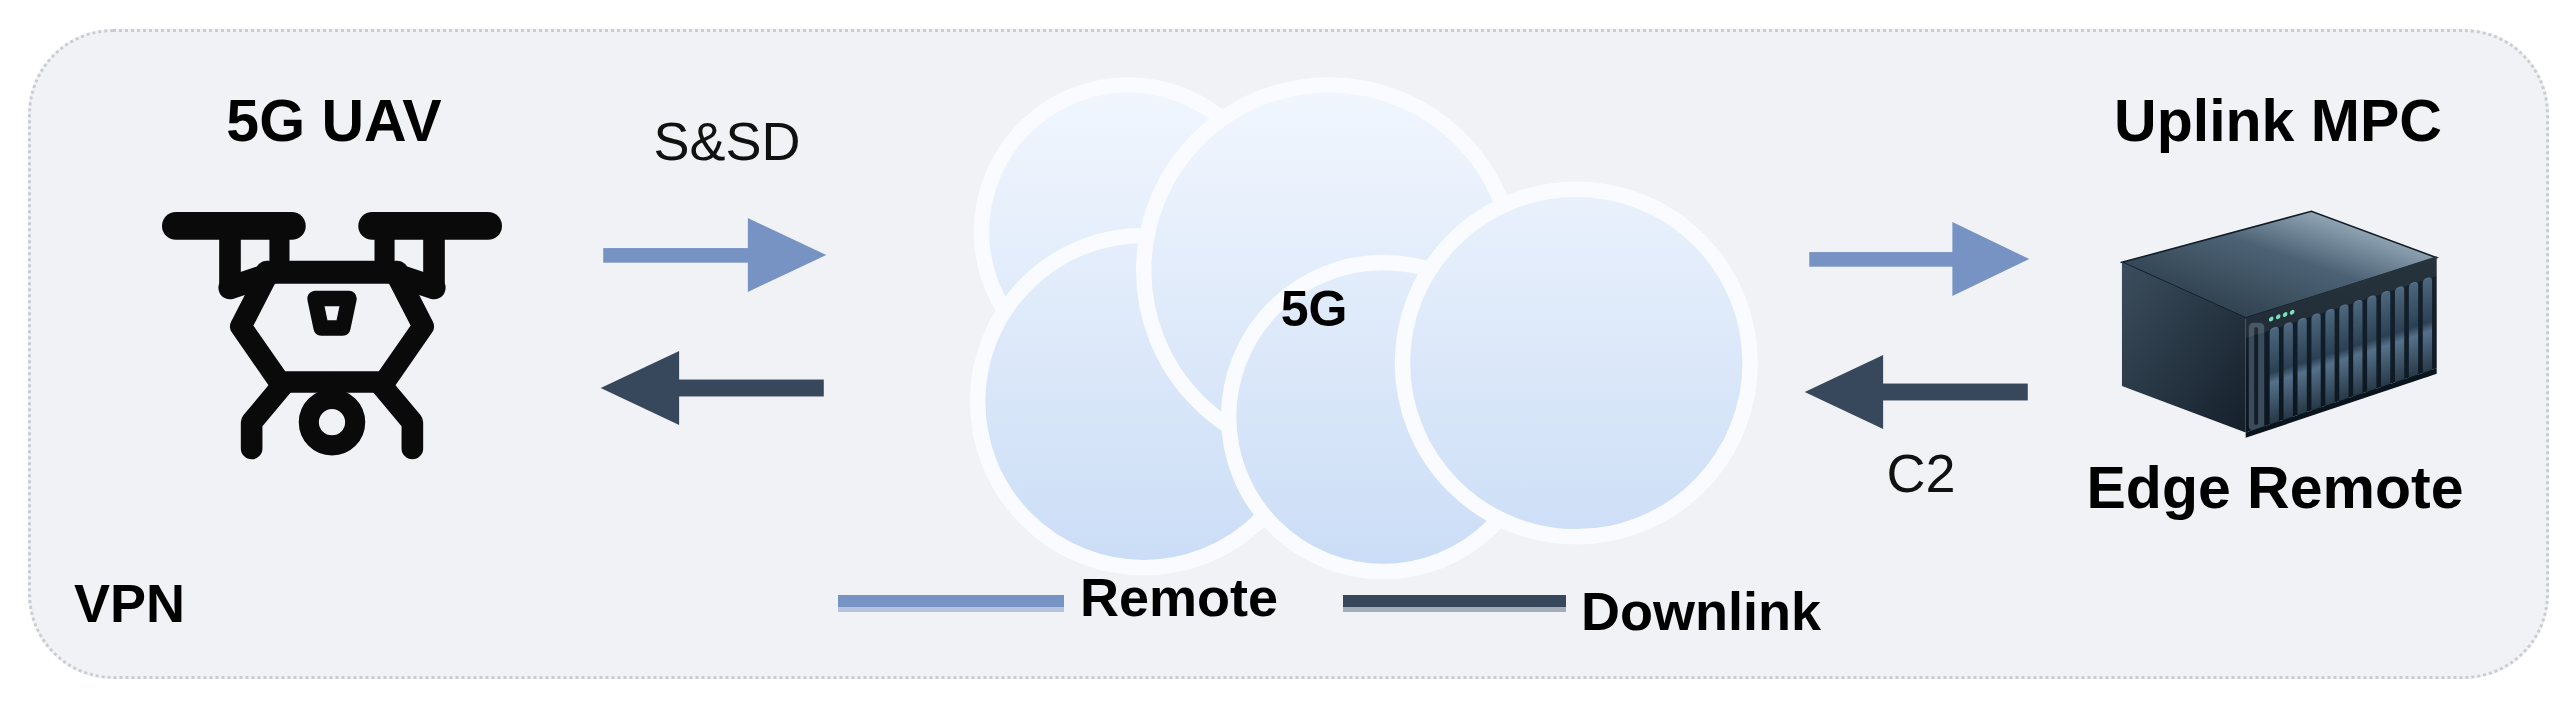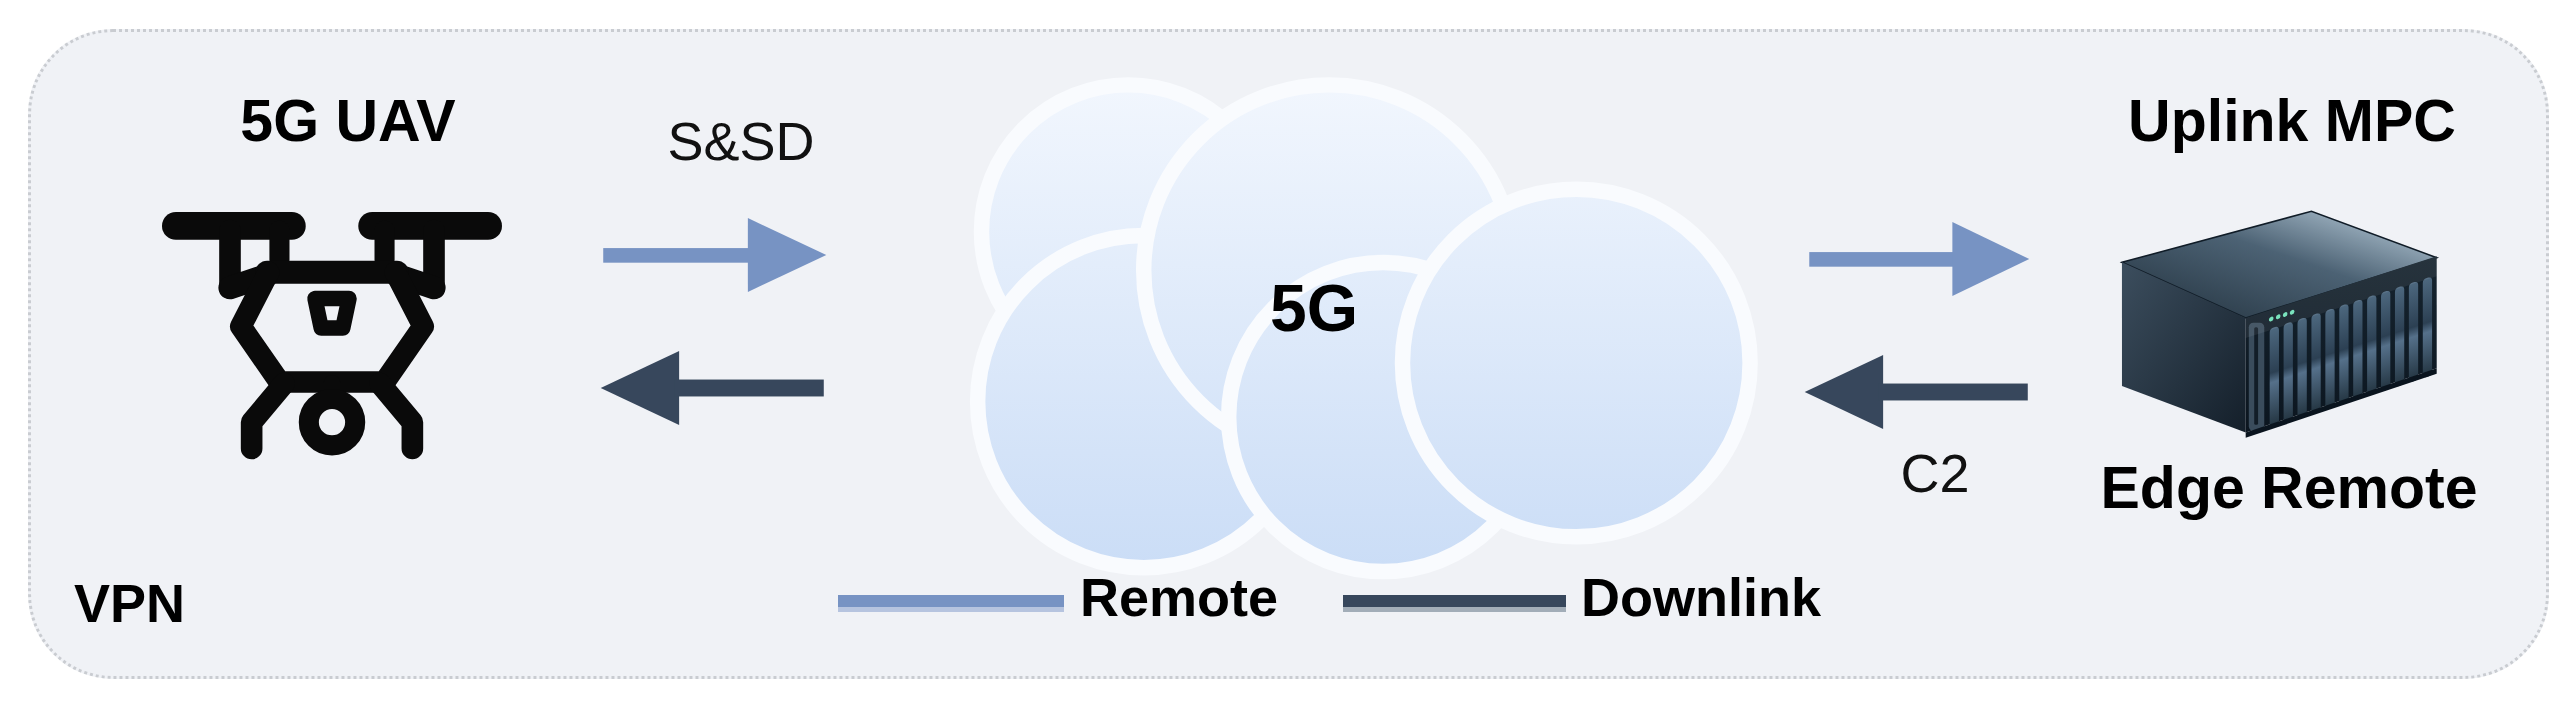--- a/index.html
+++ b/index.html
@@ -12,25 +12,25 @@
   .panel{
     position:absolute;left:28px;top:29px;width:2521px;height:650px;
     background:var(--panel-bg,#f0f2f6);
     border:3.9px dotted var(--dot-border,#c9ccd1);
     border-radius:85px;
     box-sizing:border-box;
   }
   .lbl{position:absolute;white-space:nowrap;line-height:1.05;}
   .bold{font-weight:700;}
   .reg{font-weight:400;color:#111;}
-  .cx{transform:translateX(-50%);margin-left:14px;}
+  .cx{transform:translateX(-50%);}
   .cxy{transform:translate(-50%,-50%);}
   .t76{font-size:59px;}
   .t70{font-size:54px;}
-  .t86{font-size:66px;}
+  .t86{font-size:50px;}
   .abs{position:absolute;}
   .legend-line{position:absolute;height:12.4px;}
   .legend-line.up{background:var(--uplink,#7793C3);border-bottom:5.4px solid #b6c4df;}
   .legend-line.down{background:var(--downlink,#37475C);border-bottom:5.4px solid #a2adb8;}
   svg{display:block;overflow:visible;}
 </style>
 </head>
 <body>
 
 <div class="canvas">
@@ -160,16 +160,16 @@
     <polygon points="165,150 412,70 412,96 165,176" fill="#ffffff" opacity="0.07"></polygon>
     <polygon points="165,298 412,215 412,222 165,305" fill="#0a141e"></polygon>
   </svg>
 
   <div class="lbl bold t76 cx" style="left:2275px;top:458px;">Edge Remote</div>
 
   <div class="legend-line up" style="left:838px;top:595px;width:226px;"></div>
   <div class="lbl bold t70" style="left:1080px;top:569px;">Remote</div>
 
   <div class="legend-line down" style="left:1343px;top:595px;width:223px;"></div>
-  <div class="lbl bold t70" style="left:1581px;top:569px;">Downlink</div>
+  <div class="lbl bold t70" style="left:1581px;top:583px;">Downlink</div>
 
 </div>
 
 
 </body></html>

